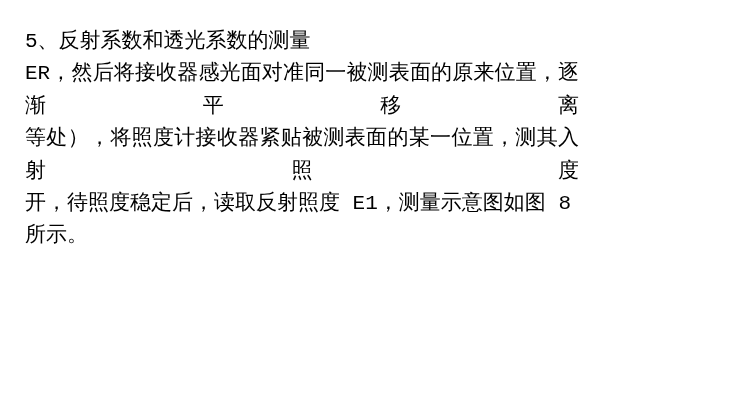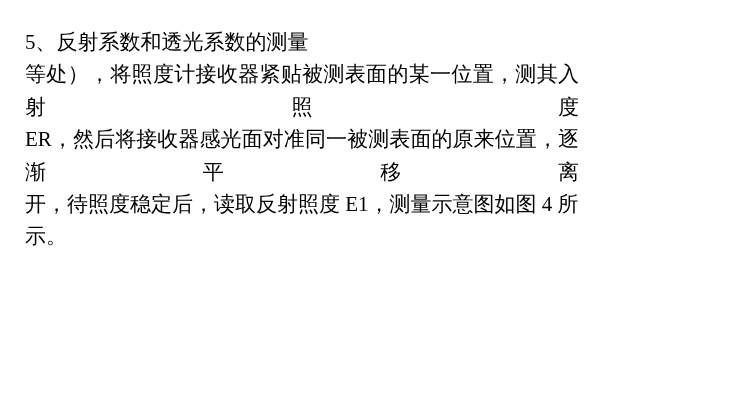--- a/index.html
+++ b/index.html
@@ -10,36 +10,36 @@
     width: 731px;
     height: 405px;
     background: #ffffff;
     overflow: hidden;
   }
   .doc {
     box-sizing: border-box;
     width: 601px;
     height: 405px;
     padding: 26px 22px 0 25px;
-    font-family: Liberation Serif, serif;
+    font-family: Liberation Mono, monospace;
     font-size: 21px;
     line-height: 32.4px;
     color: #000000;
     white-space: nowrap;
   }
   .doc .line {
     white-space: normal;
     text-align: left;
   }
   .doc .line.justify {
     text-align: justify;
     text-align-last: justify;
   }
 </style>
 </head>
 <body style="background: rgb(255, 255, 255);">
 
 <div class="doc" id="doc" style="color: rgb(0, 0, 0);">
     <div class="line">5、反射系数和透光系数的测量</div>
+    <div class="line justify">ER，然后将接收器感光面对准同一被测表面的原来位置，逐渐平移离</div>
     <div class="line justify">等处），将照度计接收器紧贴被测表面的某一位置，测其入射照度</div>
-    <div class="line justify">ER，然后将接收器感光面对准同一被测表面的原来位置，逐渐平移离</div>
-    <div class="line">开，待照度稳定后，读取反射照度 E1，测量示意图如图 4 所示。</div>
+    <div class="line">开，待照度稳定后，读取反射照度 E1，测量示意图如图 8 所示。</div>
   </div>
 
 </body></html>

